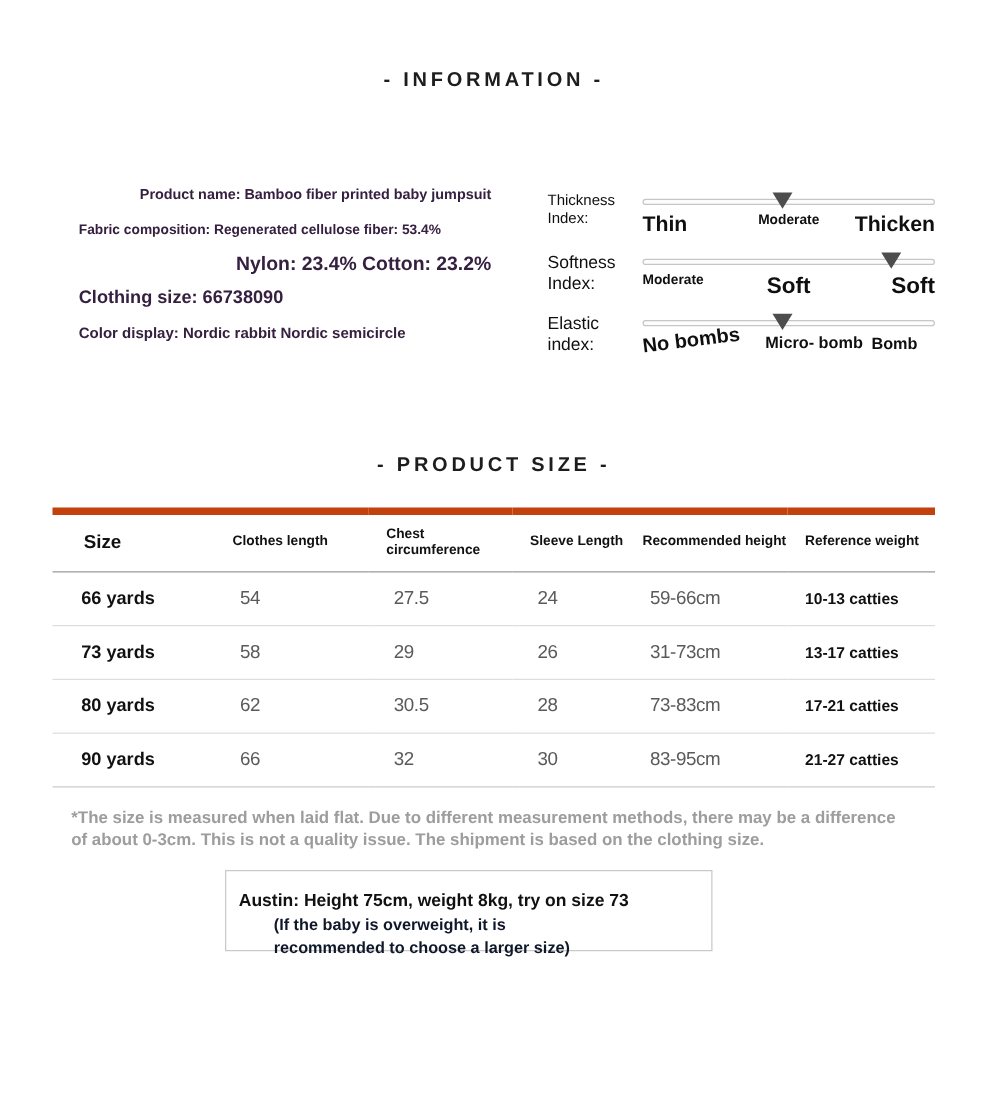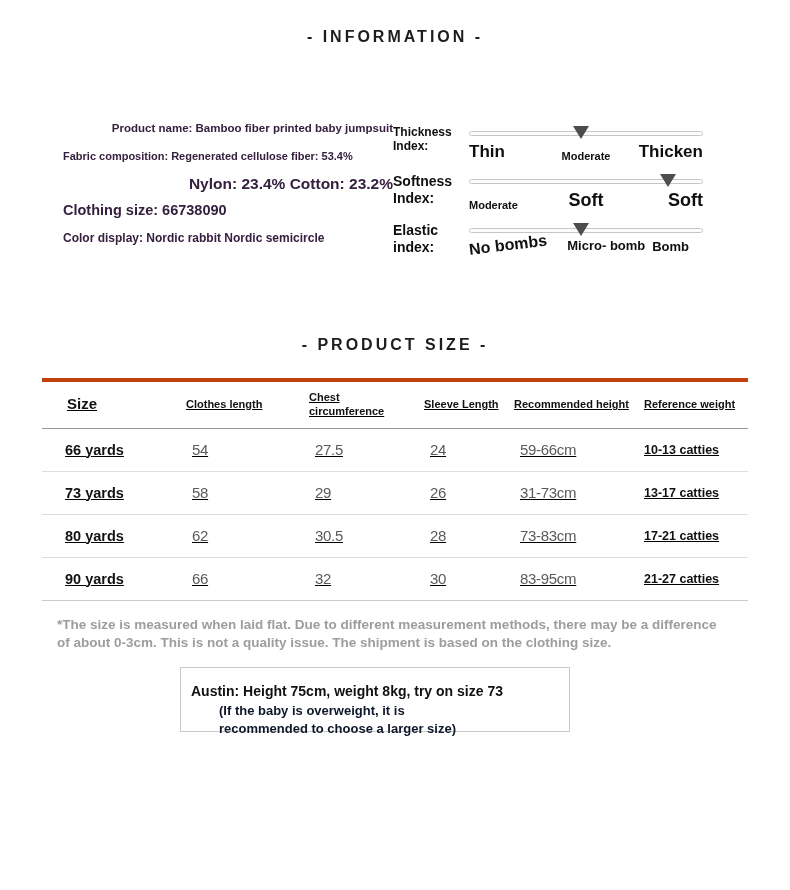--- a/index.html
+++ b/index.html
@@ -10,55 +10,55 @@
     position: relative;
     overflow: hidden;
   }
   .section-title {
     text-align: center;
     font-weight: bold;
     font-size: 16px;
     letter-spacing: 3px;
     color: #1d1d1d;
   }
-  #title-information { padding-top: 28px; }
+  #title-information { padding-top: 56px; }
   #title-product-size { margin-top: 68px; }
 
   
   .info-section { display: flex; margin-top: 76px; padding-left: 63px; }
   .info-left { width: 330px; color: #362040; }
   .info-line { font-weight: bold; line-height: 1.1; }
   .info-line-0, .info-line-1 { font-size: 11.5px; margin-bottom: 15px; text-align: right; }
   .info-line-2 { font-size: 11px; margin-bottom: 13px; }
   .info-line-3 { font-size: 15.5px; text-align: right; margin-bottom: 11px; }
   .info-line-4 { font-size: 14.5px; margin-bottom: 13px; }
   .info-line-5 { font-size: 12px; }
 
   .info-right { margin-left: 0; padding-top: 3px; }
   .index-row { display: flex; margin-bottom: 11px; }
   .index-label {
-    width: 70px; font-weight: bold; color: #0f0f0f; line-height: 1.2;
+    width: 70px; font-weight: normal; color: #0f0f0f; line-height: 1.2; margin-left: 45px;
   }
   .index-row:nth-of-type(1) .index-label { font-size: 12px; }
   .index-row:nth-of-type(2) .index-label,
   .index-row:nth-of-type(3) .index-label { font-size: 14px; }
   .index-slider { width: 240px; flex: none; padding-left: 6px; }
   .bar-wrap { position: relative; height: 15px; }
   .bar {
     position: absolute; top: 6px; left: 0; right: 0; height: 5px;
     background: #fcfcfc; border: 1px solid #c6c6c6; border-radius: 3px;
   }
   .marker {
     position: absolute; top: 1px; width: 0; height: 0;
     border-left: 8px solid transparent;
     border-right: 8px solid transparent;
     border-top: 13px solid #4d4d4d;
     transform: translateX(-50%);
   }
-  .levels { display: flex; align-items: flex-end; margin-top: 2px; color: #0f0f0f; }
+  .levels { display: flex; align-items: flex-start; margin-top: 2px; color: #0f0f0f; }
   .levels span { font-weight: bold; white-space: nowrap; }
   .level-0 { width: 30%; text-align: left; }
   .level-1 { width: 40%; text-align: center; }
   .level-2 { width: 30%; text-align: right; }
   .index-row:nth-of-type(1) .level-0, .index-row:nth-of-type(1) .level-2 { font-size: 17px; }
   .index-row:nth-of-type(1) .level-1 { font-size: 11px; }
   .index-row:nth-of-type(2) .level-0 { font-size: 11px; }
   .index-row:nth-of-type(2) .level-1, .index-row:nth-of-type(2) .level-2 { font-size: 18px; }
   .index-row:nth-of-type(3) .level-0 {
     font-size: 16px; transform: rotate(-7deg) translateY(2px); transform-origin: left center;
@@ -70,22 +70,21 @@
   .index-row:nth-of-type(3) .level-1 span,
   .index-row:nth-of-type(3) .level-1 { width: 40%; }
   .index-row:nth-of-type(3) .levels { align-items: flex-start; }
   .micro-wrap { display: inline-block; width: 52px; text-align: left; }
   .index-row:nth-of-type(3) .level-2 { font-size: 13px; padding-right: 14px; }
 
   
   .size-table {
     margin-left: 42px; margin-top: 24px;
     width: 706px; border-collapse: collapse; table-layout: fixed;
-    border-top: 4px solid #c2410c;
-    text-decoration: underline;
+    border-top: 6px solid #c2410c;
   }
   .size-table col.c1 { width: 130px; }
   .size-table col.c2 { width: 123px; }
   .size-table col.c3 { width: 115px; }
   .size-table col.c4 { width: 90px; }
   .size-table col.c5 { width: 130px; }
   .size-table col.c6 { width: 118px; }
   .size-table thead tr { height: 48px; border-bottom: 1px solid #999999; }
   .size-table tbody tr { height: 43px; border-bottom: 1px solid #dddddd; }
   .size-table tbody tr:last-child { border-bottom: 1px solid #cccccc; }

